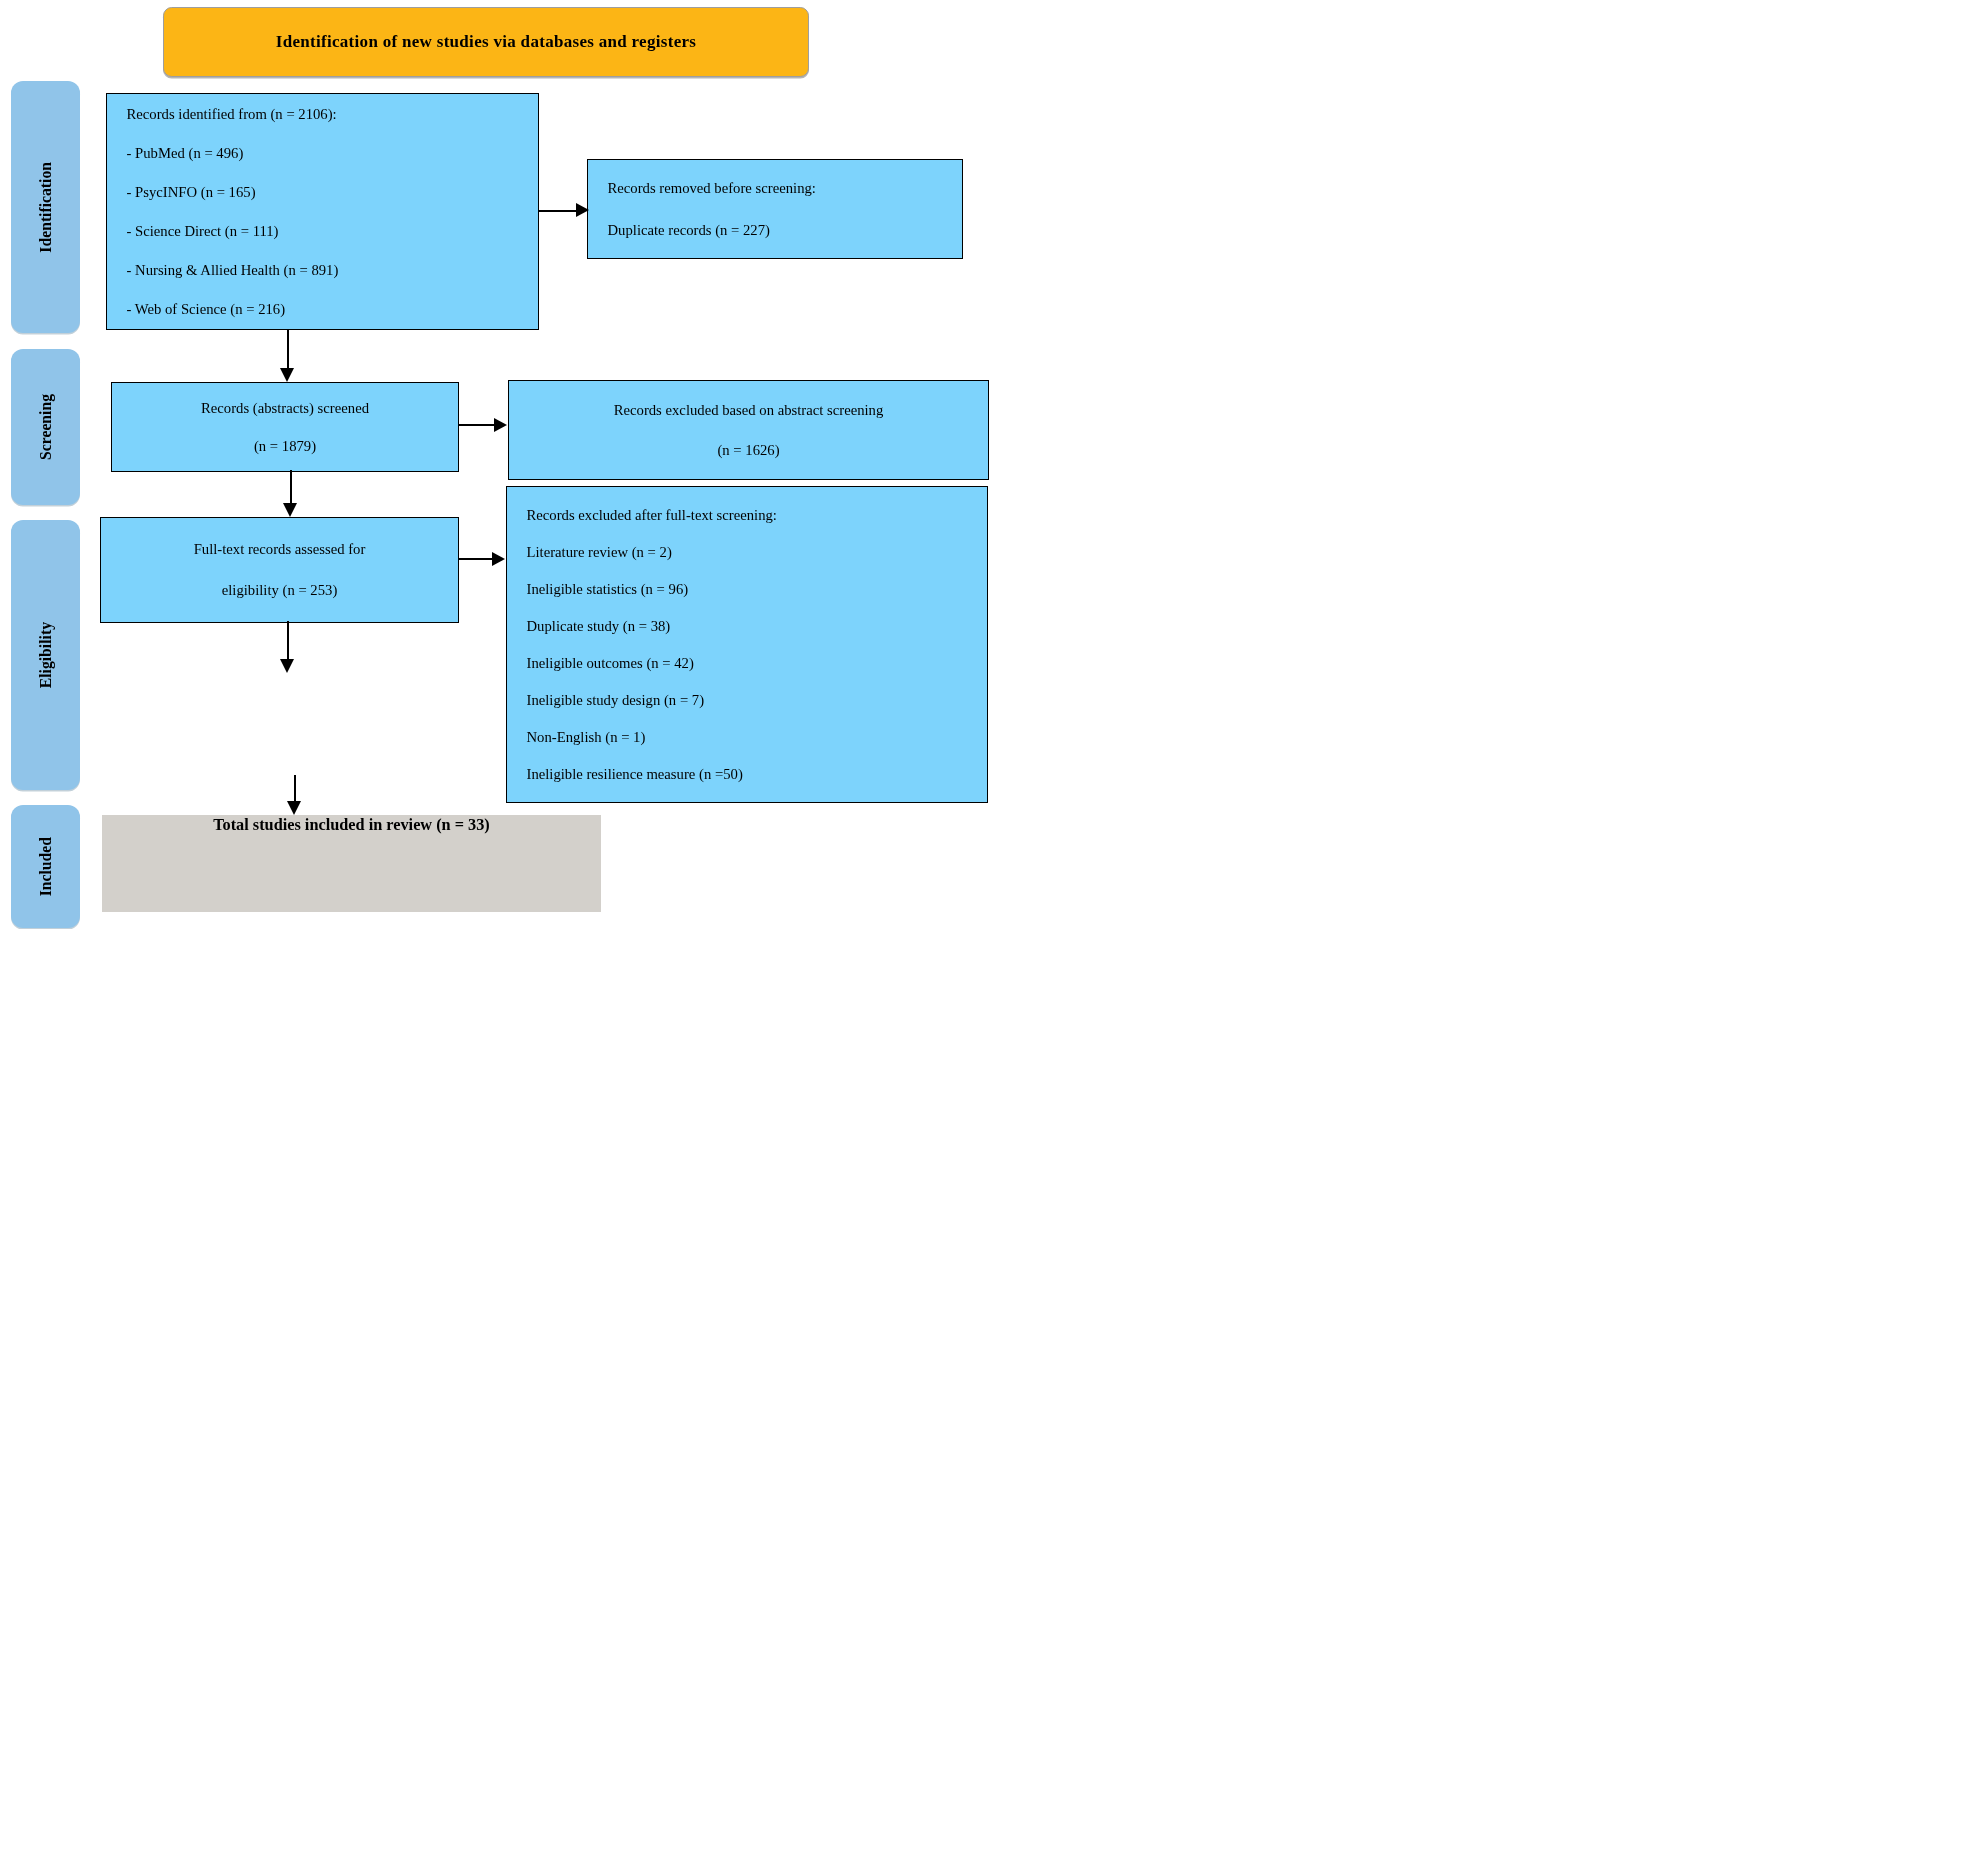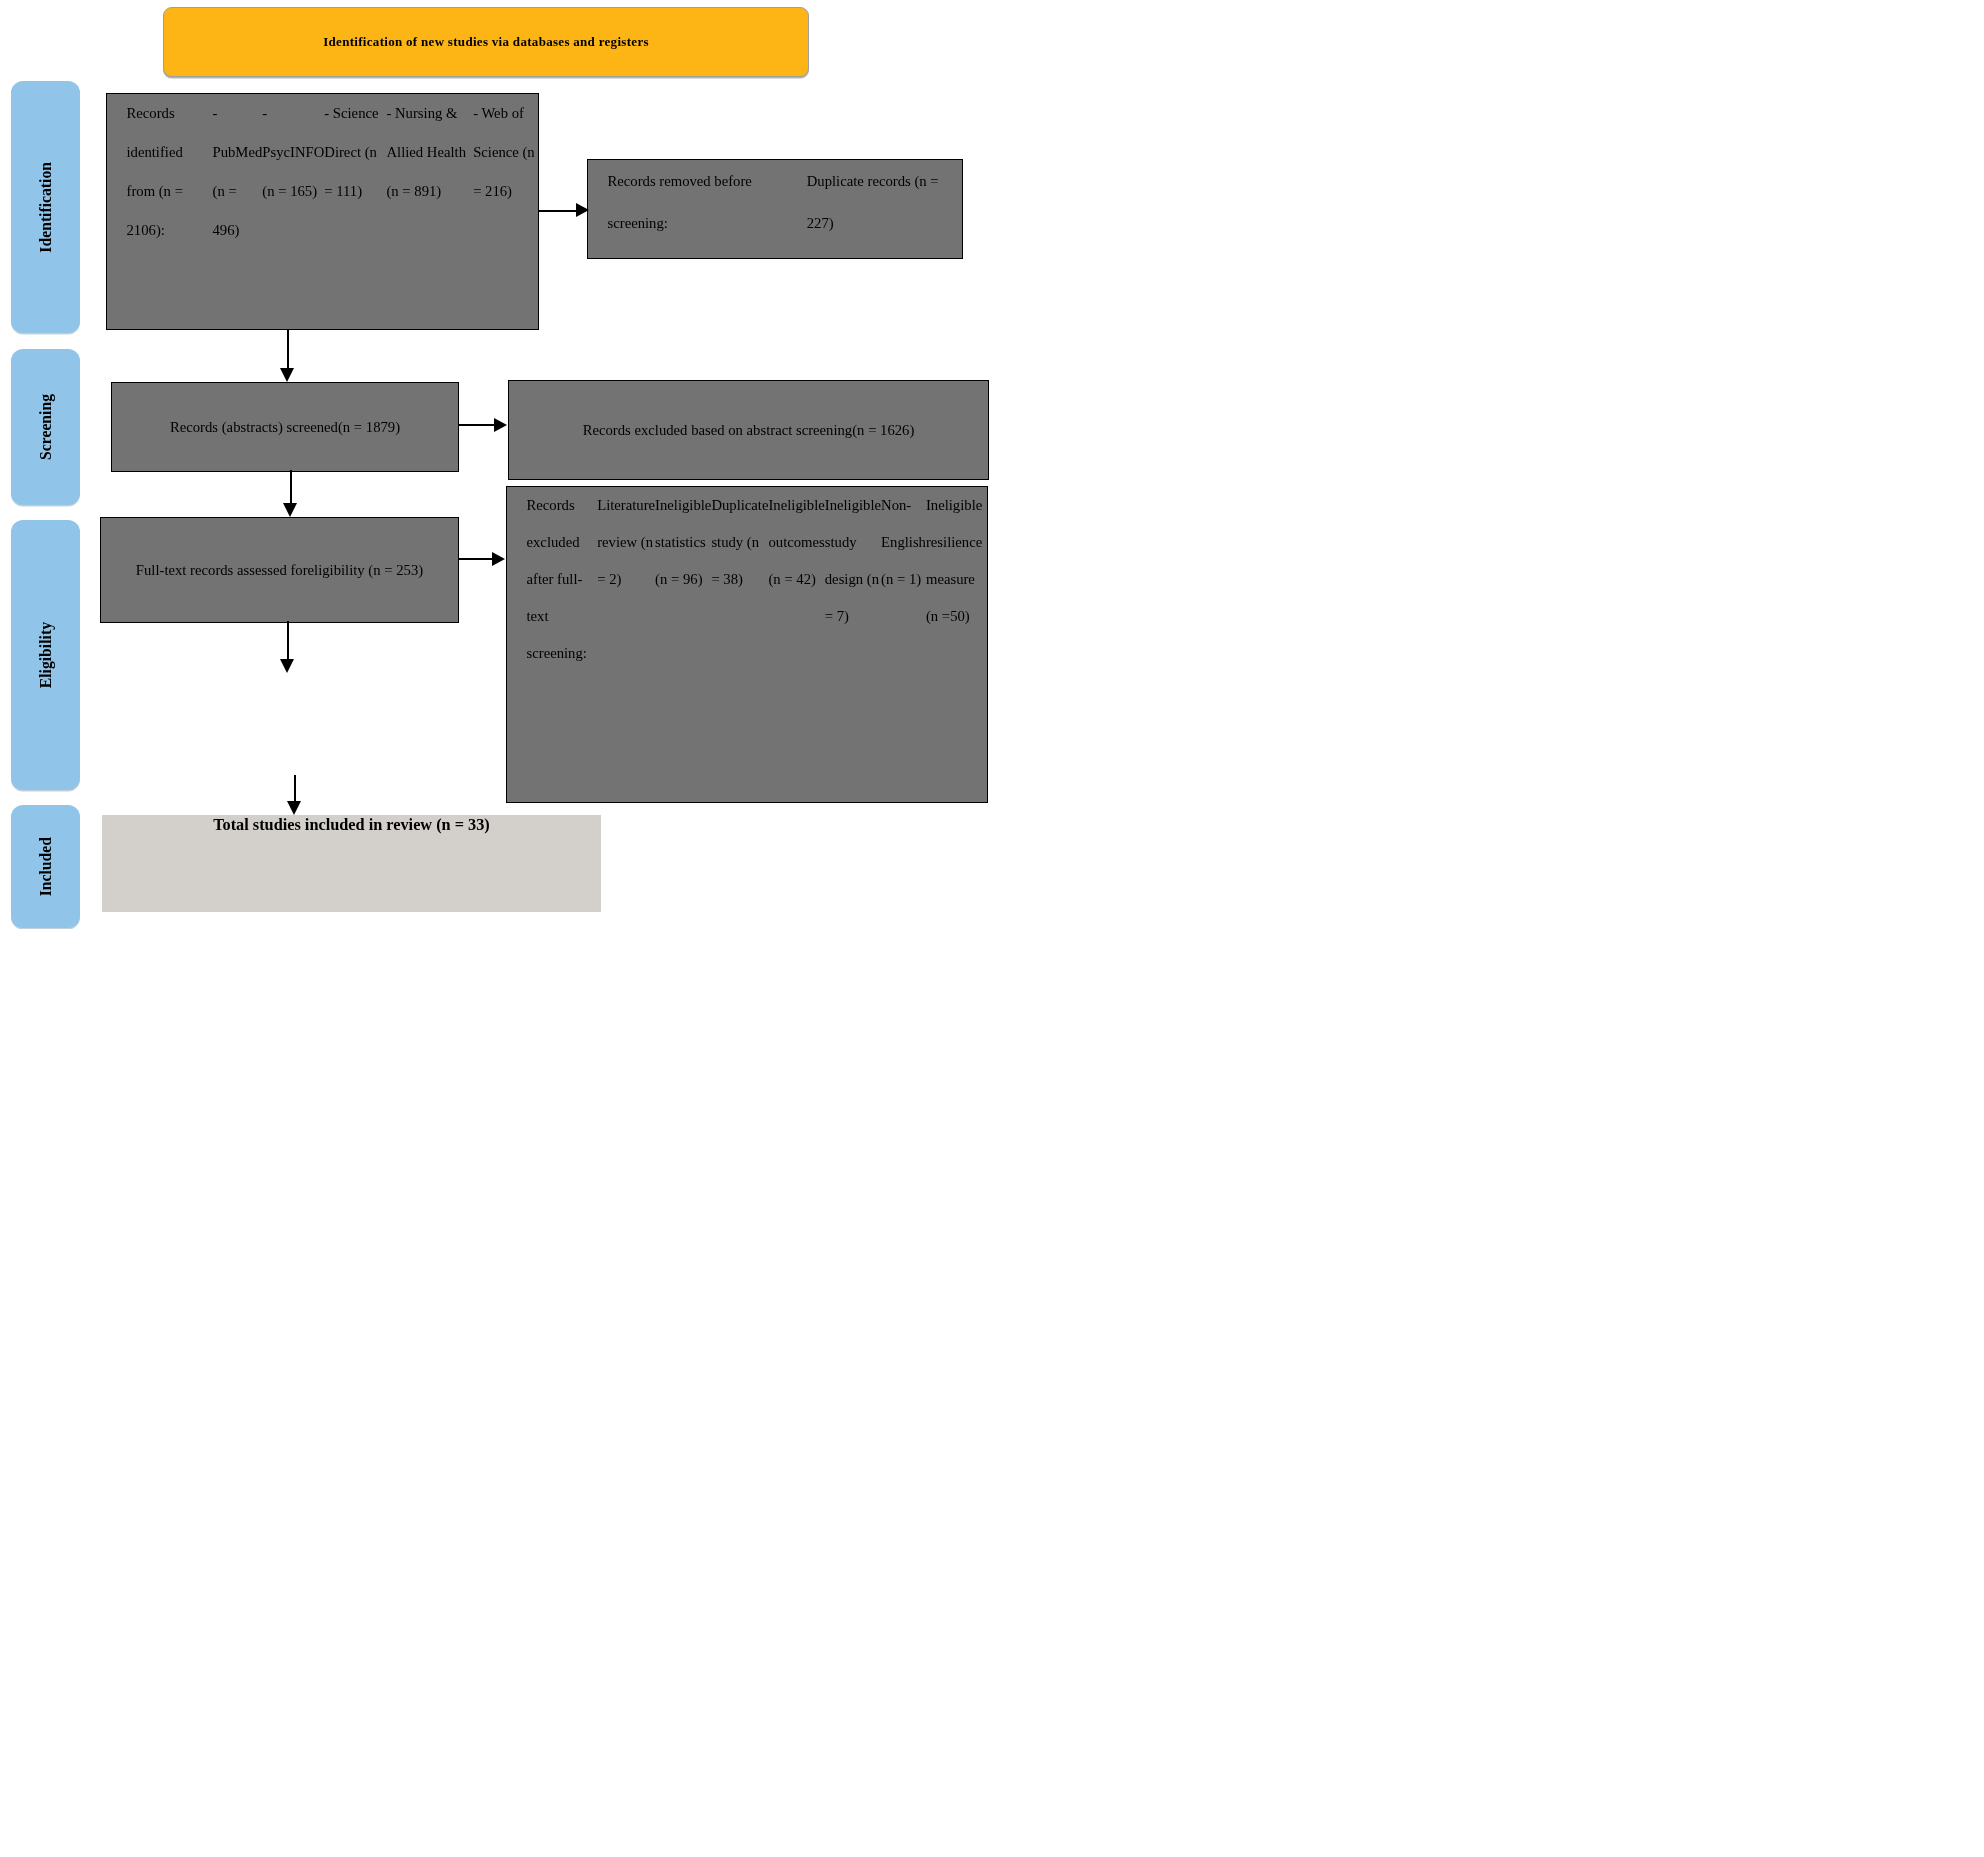--- a/index.html
+++ b/index.html
@@ -5,34 +5,34 @@
   html,body{margin:0;padding:0;background:#ffffff;}
   #canvas{
     position:relative;width:992px;height:929px;background:#ffffff;
     font-family:"Liberation Serif", serif;color:#000;
   }
   .banner{
     position:absolute;left:163px;top:6.5px;width:644px;height:68px;
     border-radius:8.7px;border:1.1px solid #9e9e9e;
     box-shadow:0 1.6px 0 #b5b5b5;
     display:flex;align-items:center;justify-content:center;
-    font-weight:bold;font-size:13px;letter-spacing:0.3px;
+    font-weight:bold;font-size:17px;letter-spacing:0.3px;
   }
   .stage{
     position:absolute;left:11px;width:69px;border-radius:12px;
     box-shadow:0 1.6px 0 rgba(120,150,170,0.45);
     display:flex;align-items:center;justify-content:center;
   }
   .stage span{
     writing-mode:vertical-rl;transform:rotate(180deg);
     font-weight:bold;font-size:15.7px;white-space:nowrap;
   }
   .fbox{
-    position:absolute;background:#737373;border:1.6px solid #000;
-    display:flex;flex-direction:row;justify-content:center;
+    position:absolute;background:#7dd3fc;border:1.6px solid #000;
+    display:flex;flex-direction:column;justify-content:center;
     font-size:14.7px;
   }
   .fbox.leftalign{align-items:flex-start;padding-left:19.5px;box-sizing:border-box;}
   .fbox.centered{align-items:center;text-align:center;}
   .fbox .ln{display:block;}
   .graybox{
     position:absolute;border:none;
     display:flex;justify-content:center;
     font-weight:bold;font-size:16.3px;text-align:center;
   }

